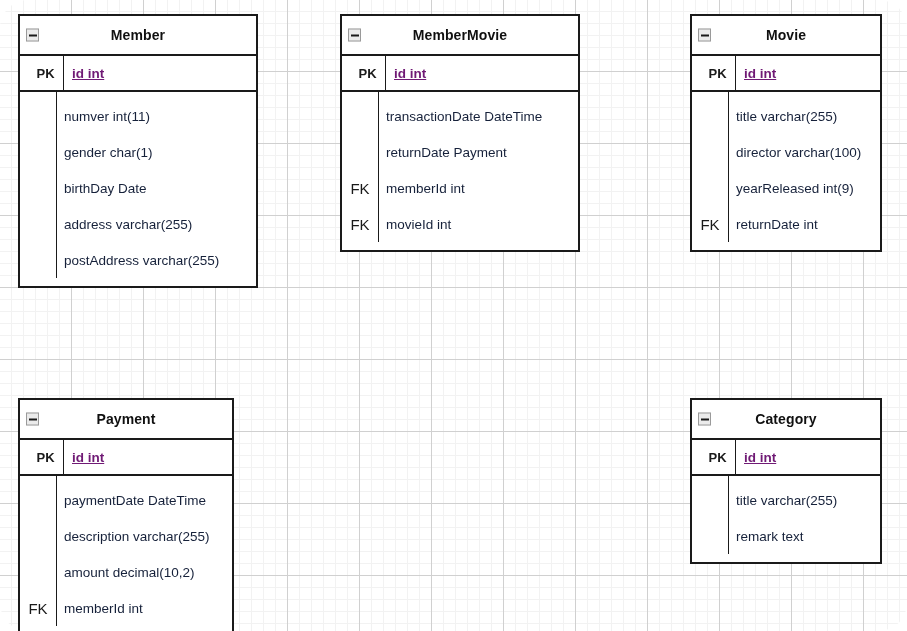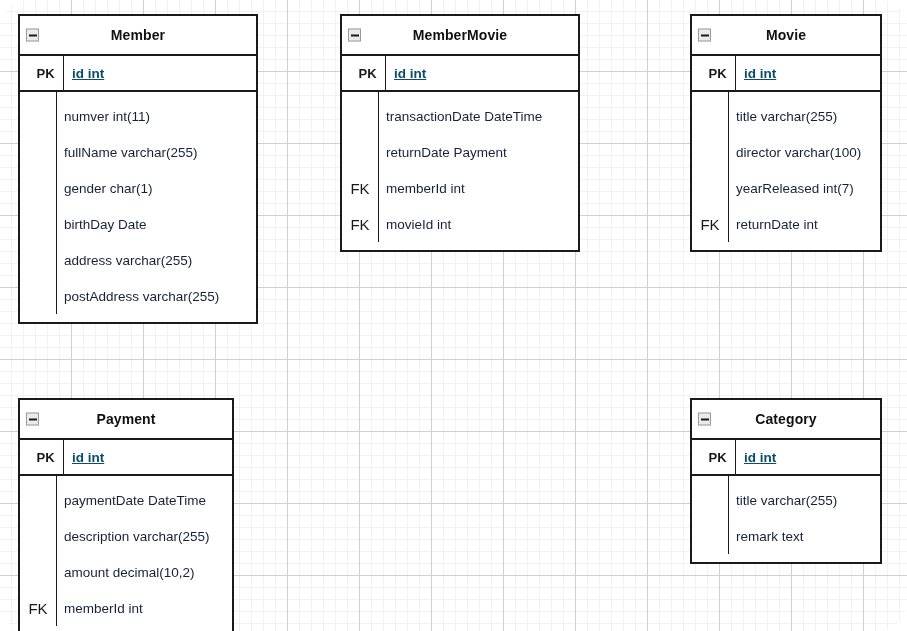--- a/index.html
+++ b/index.html
@@ -119,21 +119,21 @@
     flex: 1 1 auto;
     padding-left: 8px;
     font-size: 13.5px;
     color: #16213a;
     white-space: nowrap;
   }
 
   .pk-row .name-cell {
     font-weight: bold;
     text-decoration: underline;
-    color: #0c4a6e;
+    color: #701a75;
   }
 
   .attr-list {
     position: relative;
     box-sizing: border-box;
     padding-top: 6px;
     padding-bottom: 8px;
   }
 
   .attr-divider {
@@ -178,24 +178,20 @@
         <span class="name-cell">id int</span>
       </div>
       <div class="attr-list">
         <span class="attr-divider"></span>
         <div class="attr-row">
           <span class="key-cell"></span>
           <span class="name-cell">numver int(11)</span>
         </div>
         <div class="attr-row">
           <span class="key-cell"></span>
-          <span class="name-cell">fullName varchar(255)</span>
-        </div>
-        <div class="attr-row">
-          <span class="key-cell"></span>
           <span class="name-cell">gender char(1)</span>
         </div>
         <div class="attr-row">
           <span class="key-cell"></span>
           <span class="name-cell">birthDay Date</span>
         </div>
         <div class="attr-row">
           <span class="key-cell"></span>
           <span class="name-cell">address varchar(255)</span>
         </div>
@@ -254,21 +250,21 @@
         <div class="attr-row">
           <span class="key-cell"></span>
           <span class="name-cell">title varchar(255)</span>
         </div>
         <div class="attr-row">
           <span class="key-cell"></span>
           <span class="name-cell">director varchar(100)</span>
         </div>
         <div class="attr-row">
           <span class="key-cell"></span>
-          <span class="name-cell">yearReleased int(7)</span>
+          <span class="name-cell">yearReleased int(9)</span>
         </div>
         <div class="attr-row">
           <span class="key-cell">FK</span>
           <span class="name-cell">returnDate int</span>
         </div>
       </div>
     </div>
   </div>
 
   <div class="entity" style="left:18px; top:398px; width:216px;">

